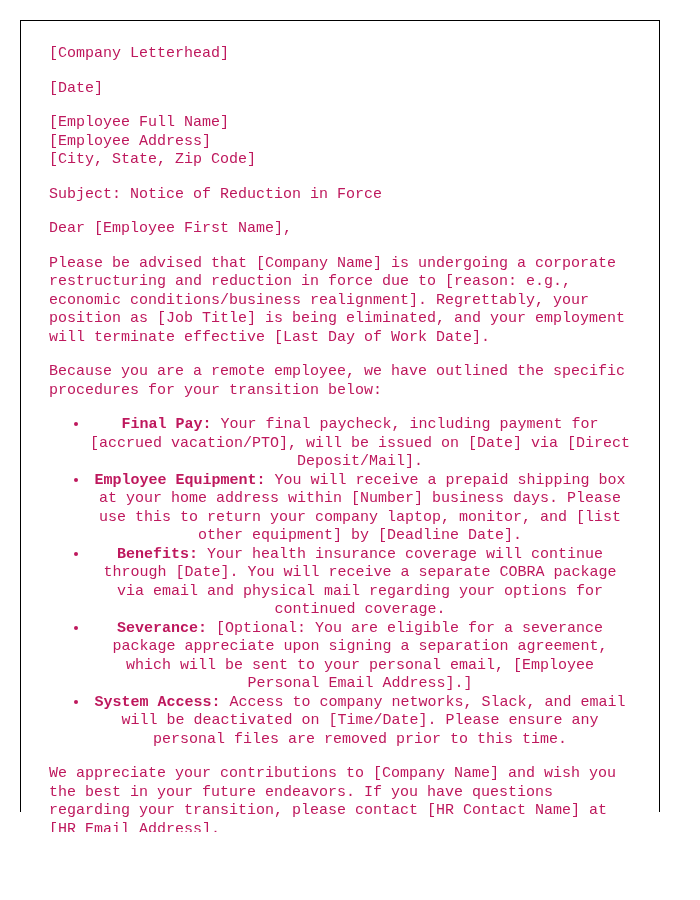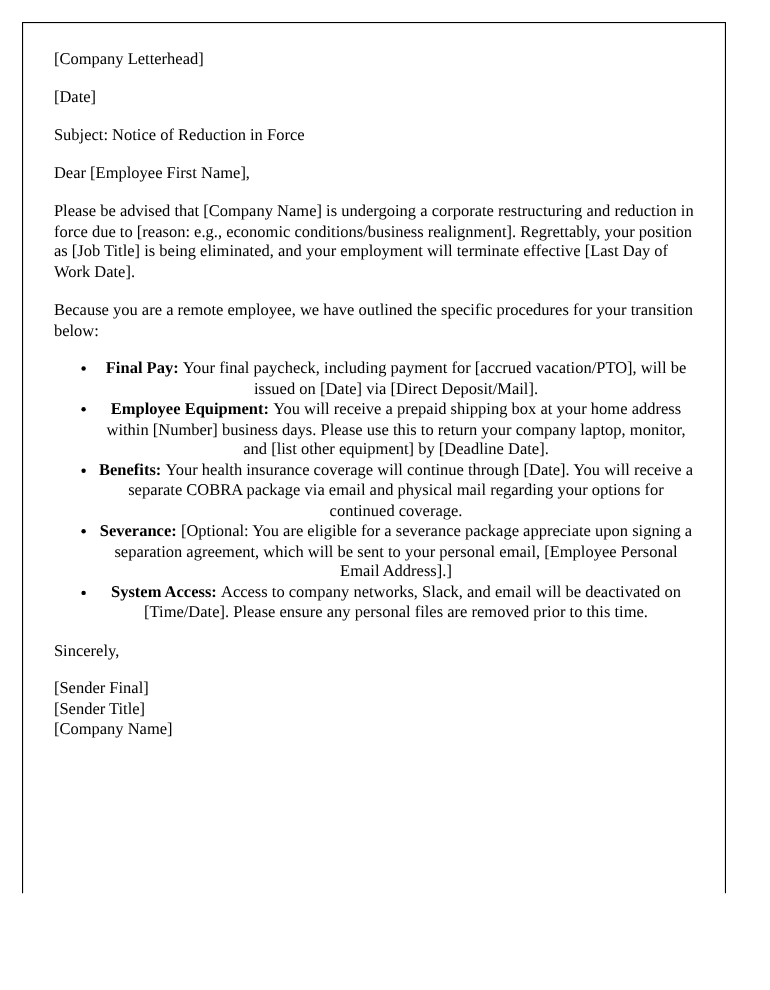--- a/index.html
+++ b/index.html
@@ -6,22 +6,22 @@
     margin: 0;
     padding: 0;
     background: #ffffff;
   }
   .page {
     position: relative;
     width: 700px;
     height: 832px;
     background: #ffffff;
     overflow: hidden;
-    font-family: Liberation Serif, serif;
-    color: #000000;
+    font-family: Liberation Mono, monospace;
+    color: #be185d;
   }
   .letter-frame {
     position: absolute;
     left: 20px;
     top: 20px;
     width: 640px;
     height: 792px;
     border: 1px solid #000000;
     border-bottom: none;
     box-sizing: border-box;
@@ -55,37 +55,43 @@
 <body>
 
 <div class="page">
   <div class="letter-frame">
     <div class="letter-content">
 
       <p class="block">[Company Letterhead]</p>
 
       <p class="block">[Date]</p>
 
+      <div class="block">
+        <p class="line">[Employee Full Name]</p>
+        <p class="line">[Employee Address]</p>
+        <p class="line">[City, State, Zip Code]</p>
+      </div>
 
       <p class="block">Subject: Notice of Reduction in Force</p>
 
       <p class="block">Dear [Employee First Name],</p>
 
       <p class="block">Please be advised that [Company Name] is undergoing a corporate restructuring and reduction in force due to [reason: e.g., economic conditions/business realignment]. Regrettably, your position as [Job Title] is being eliminated, and your employment will terminate effective [Last Day of Work Date].</p>
 
       <p class="block">Because you are a remote employee, we have outlined the specific procedures for your transition below:</p>
 
       <ul class="transition-list">
         <li><span class="bold-label">Final Pay: </span><span>Your final paycheck, including payment for [accrued vacation/PTO], will be issued on [Date] via [Direct Deposit/Mail].</span></li>
         <li><span class="bold-label">Employee Equipment: </span><span>You will receive a prepaid shipping box at your home address within [Number] business days. Please use this to return your company laptop, monitor, and [list other equipment] by [Deadline Date].</span></li>
         <li><span class="bold-label">Benefits: </span><span>Your health insurance coverage will continue through [Date]. You will receive a separate COBRA package via email and physical mail regarding your options for continued coverage.</span></li>
         <li><span class="bold-label">Severance: </span><span>[Optional: You are eligible for a severance package appreciate upon signing a separation agreement, which will be sent to your personal email, [Employee Personal Email Address].]</span></li>
         <li><span class="bold-label">System Access: </span><span>Access to company networks, Slack, and email will be deactivated on [Time/Date]. Please ensure any personal files are removed prior to this time.</span></li>
       </ul>
 
+      <p class="block">We appreciate your contributions to [Company Name] and wish you the best in your future endeavors. If you have questions regarding your transition, please contact [HR Contact Name] at [HR Email Address].</p>
 
       <p class="block">Sincerely,</p>
 
       <div class="block">
         <p class="line">[Sender Final]</p>
         <p class="line">[Sender Title]</p>
         <p class="line">[Company Name]</p>
       </div>
 
     </div>

